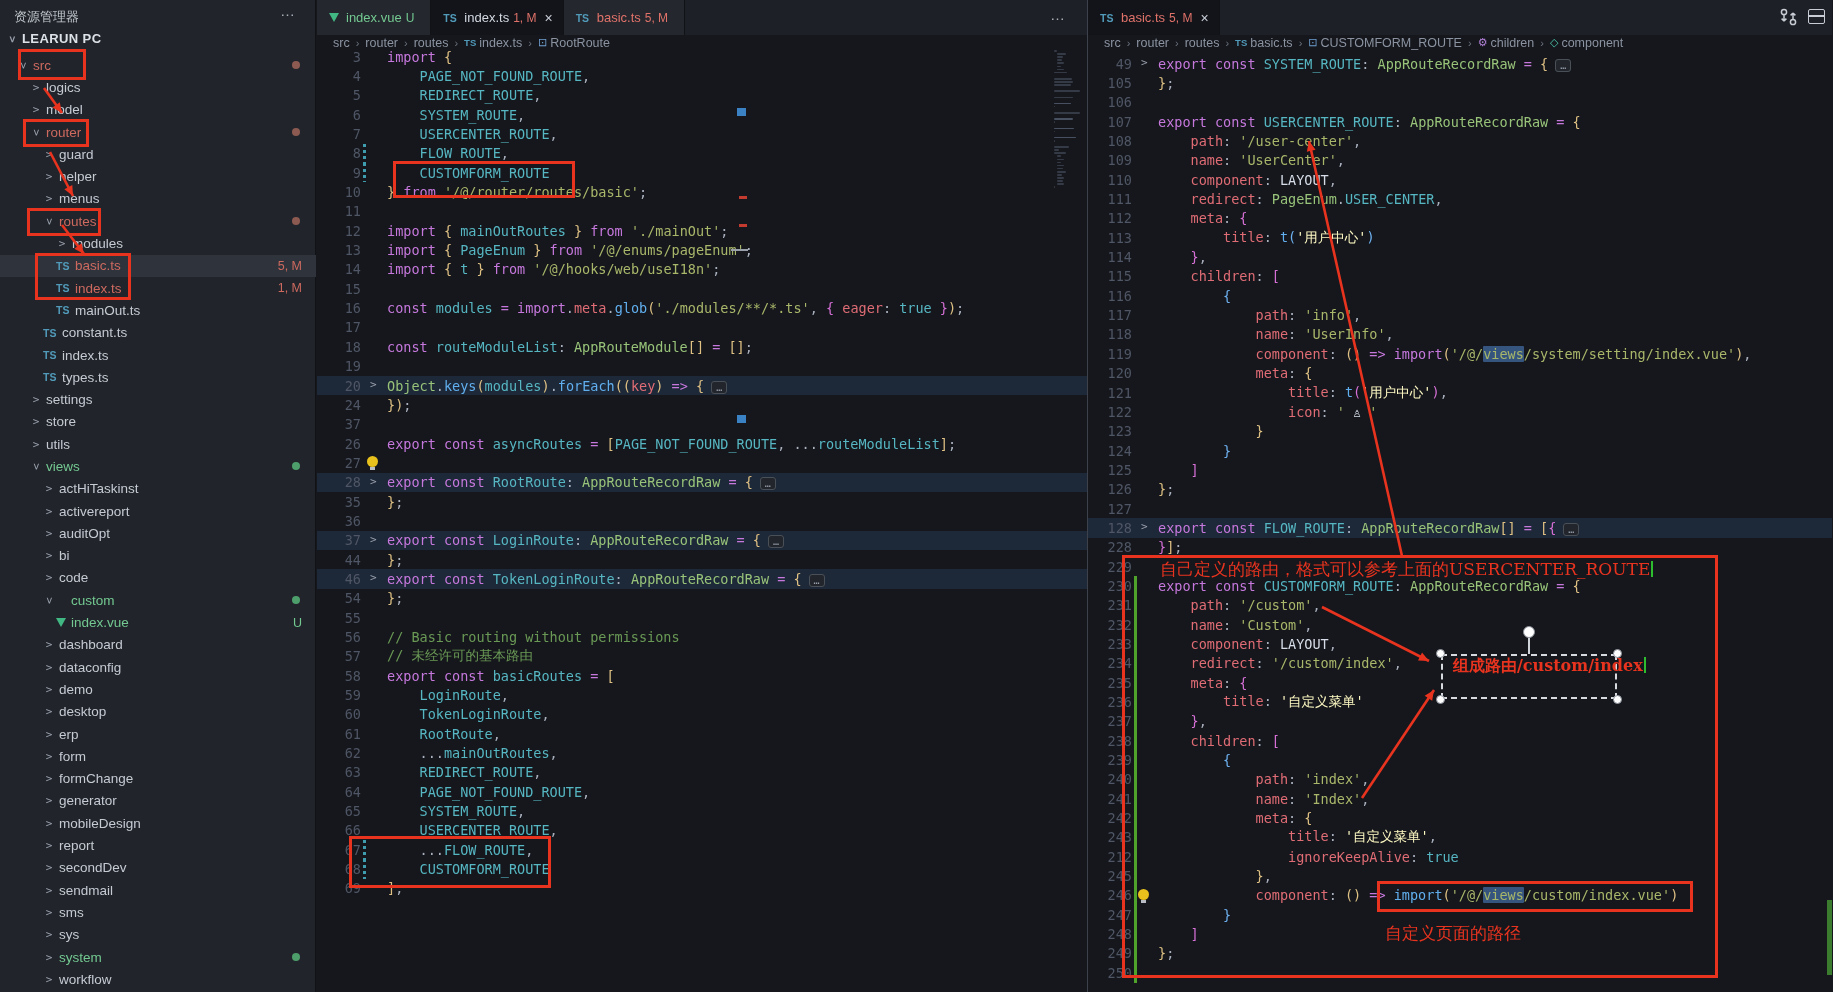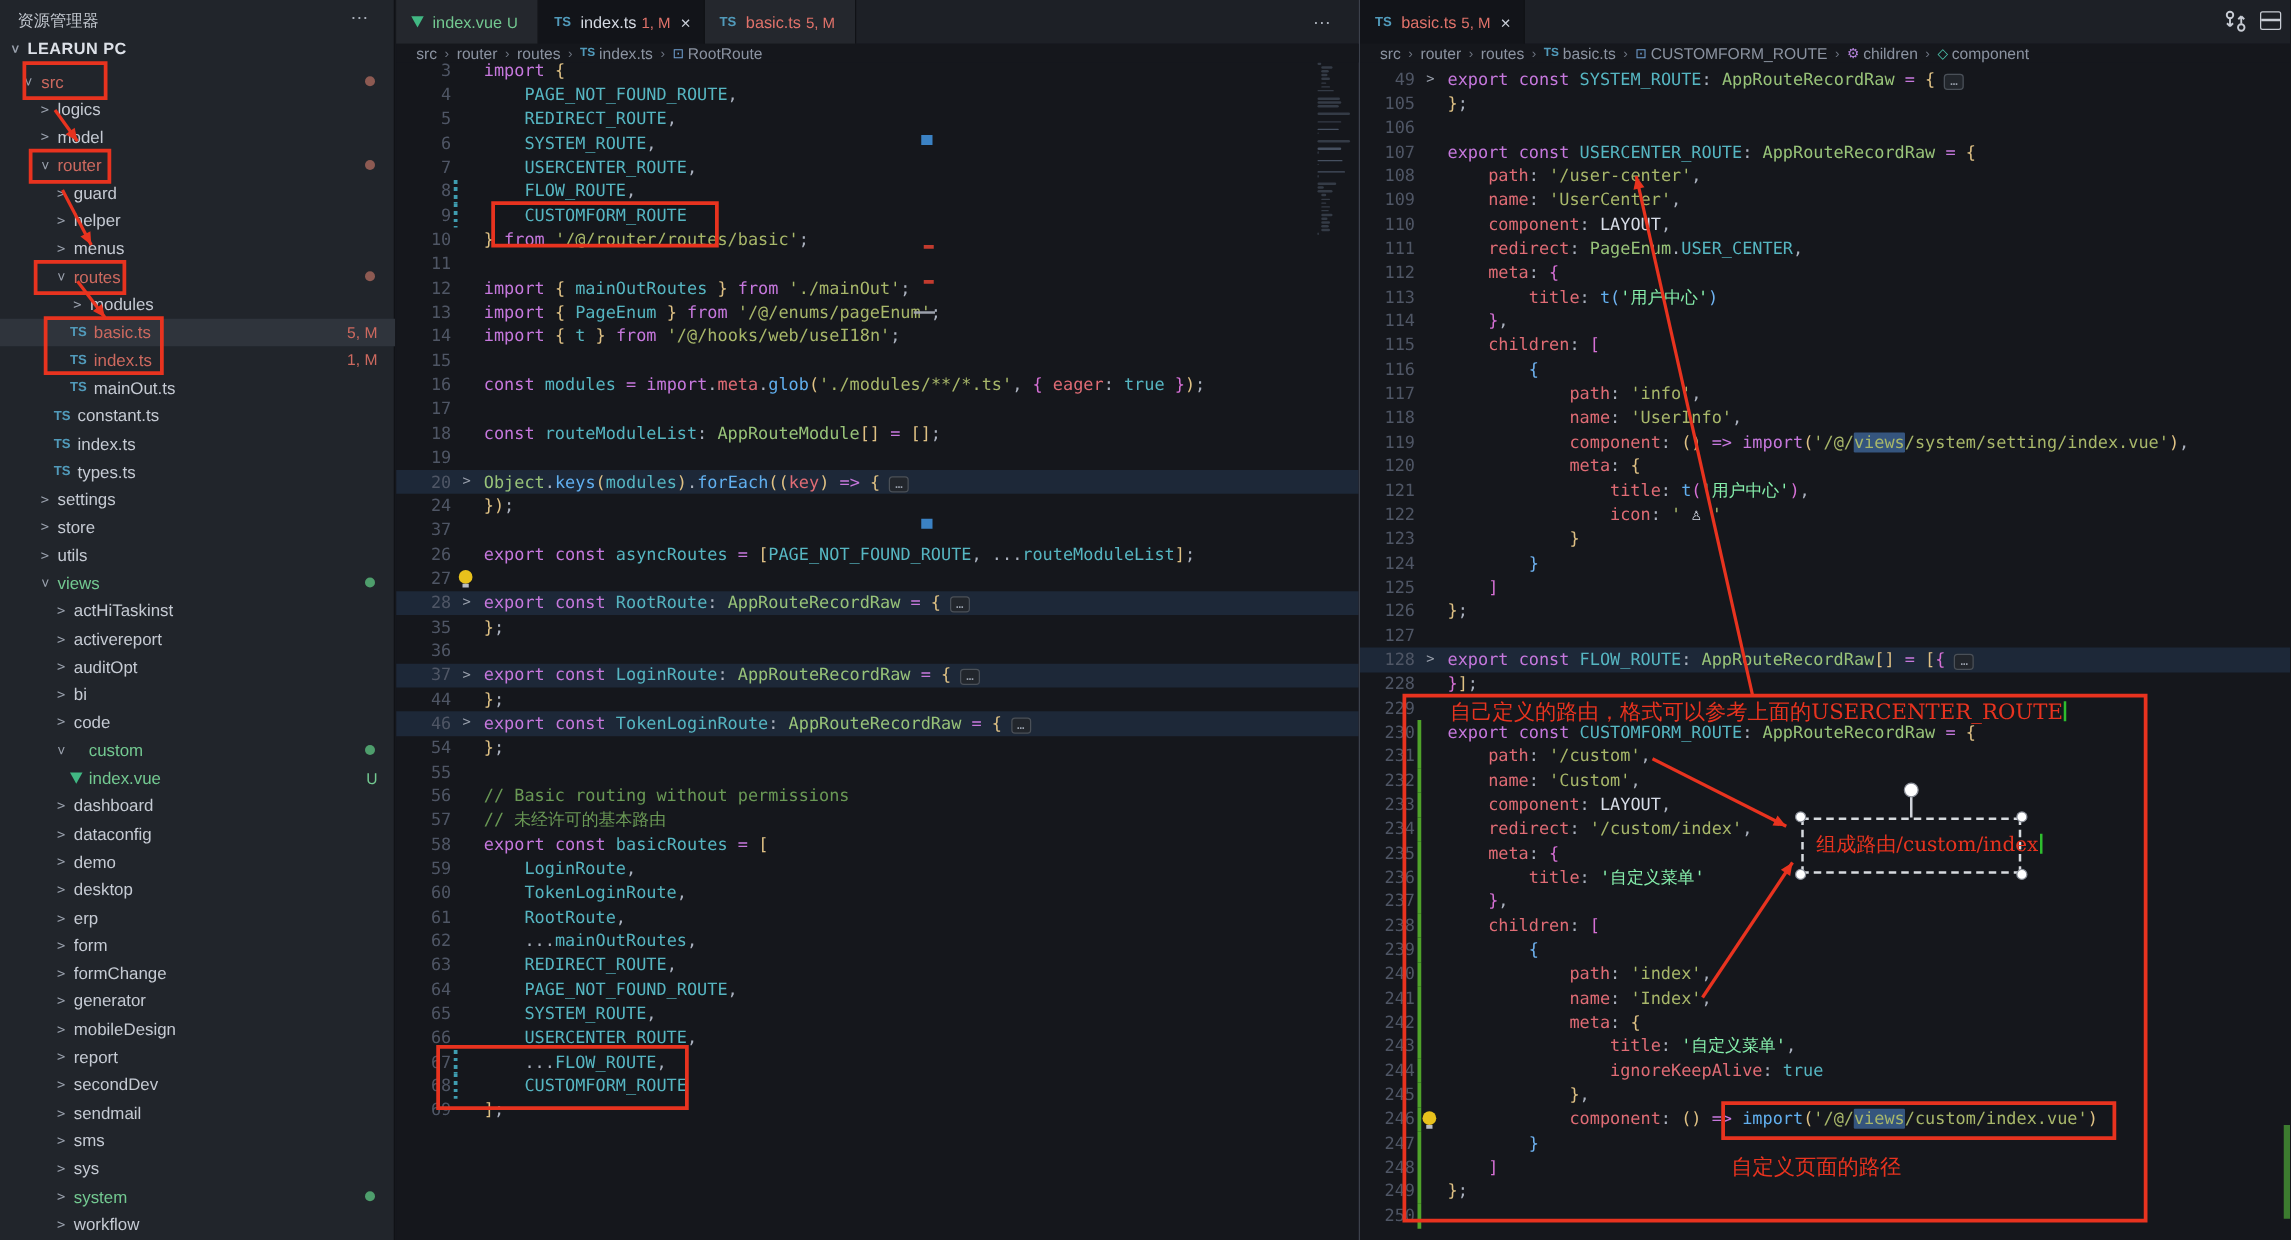--- a/index.html
+++ b/index.html
@@ -52,21 +52,21 @@
   .crow { position:relative; height:19.35px; display:flex; align-items:center; font-family:"DejaVu Sans Mono","DejaVu Sans",monospace; font-size:13.5px; white-space:pre; }
   .crow.hl { background:rgba(66,110,170,.20); }
   .lnum { display:inline-block; width:44px; text-align:right; color:#4f5665; flex:none; }
   .deco { display:inline-block; width:26px; position:relative; height:100%; flex:none; }
   .chev { position:absolute; left:9px; top:2px; color:#9aa1ad; font-size:11px; }
   .chgbar { position:absolute; left:2px; top:0; width:3px; height:100%; }
   .chg-m { background:repeating-linear-gradient(180deg,#3f9db0 0 3px,transparent 3px 6px); }
   .chg-a { background:#4fa32a; }
   .ltxt { flex:none; }
   .t-k{color:#c678dd} .t-i{color:#56b6c2} .t-w{color:#d7dde8} .t-y{color:#98c379}
-  .t-s{color:#a8b76a} .t-c{color:#86efac} .t-p{color:#e06c75} .t-f{color:#61afef}
+  .t-s{color:#a8b76a} .t-c{color:#fef9c3} .t-p{color:#e06c75} .t-f{color:#61afef}
   .t-o{color:#56b6c2} .t-u{color:#abb2bf} .t-1{color:#dfc184} .t-2{color:#d670d6}
   .t-3{color:#6fb3f2} .t-m{color:#6a9955}
   .t-h{color:#a8b76a; background:#35557e; border-radius:1px;}
   .t-d{color:#9aa1ad; border:1px solid #4a5058; border-radius:3px; font-size:10px; padding:0 4px; margin-left:7px; background:#22262c;}
   .bulb { position:absolute; left:6px; top:3px; width:11px; height:11px; background:#e8c11c; border-radius:50%; }
   .bulb::after { content:""; position:absolute; left:3px; top:11px; width:5px; height:3px; background:#b8bcc4; }
 
   
   .minimap { position:absolute; left:737px; top:50px; width:33px; height:400px; }
   .mmbar { position:absolute; height:1.7px; background:#343b46; border-radius:1px; }
@@ -77,21 +77,21 @@
   .wi { width:19px; height:20px; position:relative; cursor:pointer; }
   .wi svg { display:block; }
   .splitbox { width:17px; height:15px; border:1.6px solid #c8ccd4; border-radius:2px; margin-top:2px; position:relative; }
   .splitbox::after { content:""; position:absolute; left:0; right:0; top:5px; height:1.6px; background:#c8ccd4; }
 
   
   .anno { position:absolute; left:0; top:0; width:1833px; height:992px; pointer-events:none; z-index:40; }
   .abox { position:absolute; border:3px solid #e8331f; }
   .atext { position:absolute; color:#e8331f; font-size:17px; font-family:"DejaVu Serif",serif; white-space:nowrap; }
   .acursor { display:inline-block; width:2px; height:16px; background:#2ebd2e; vertical-align:-2px; margin-left:1px; }
-  .dashedbox { position:absolute; border:2px dashed #d6dade; display:flex; align-items:center; padding-left:10px; }
+  .dashedbox { position:absolute; border:2px dashed #d6dade; display:flex; padding-left:10px;font-weight:bold; }
   .handle { position:absolute; width:9px; height:9px; background:#fff; border:1px solid #8a8f99; border-radius:50%; }
   .stem { position:absolute; width:2px; background:#cfd3da; }
   .anno-svg { position:absolute; left:0; top:0; }
 </style>
 </head>
 <body>
 
 <div class="sidebar">
   <div class="sb-title">资源管理器</div>
   <div class="sb-ellipsis">…</div>
@@ -482,21 +482,21 @@
       <div class="crow"><span class="lnum">234</span><span class="deco"><span class="chgbar chg-a"></span></span><span class="ltxt"><span class="t-p">    redirect</span><span class="t-u">: </span><span class="t-s">'/custom/index'</span><span class="t-u">,</span></span></div>
       <div class="crow"><span class="lnum">235</span><span class="deco"><span class="chgbar chg-a"></span></span><span class="ltxt"><span class="t-p">    meta</span><span class="t-u">: </span><span class="t-2">{</span></span></div>
       <div class="crow"><span class="lnum">236</span><span class="deco"><span class="chgbar chg-a"></span></span><span class="ltxt"><span class="t-p">        title</span><span class="t-u">: </span><span class="t-c">'自定义菜单'</span></span></div>
       <div class="crow"><span class="lnum">237</span><span class="deco"><span class="chgbar chg-a"></span></span><span class="ltxt"><span class="t-2">    }</span><span class="t-u">,</span></span></div>
       <div class="crow"><span class="lnum">238</span><span class="deco"><span class="chgbar chg-a"></span></span><span class="ltxt"><span class="t-p">    children</span><span class="t-u">: </span><span class="t-2">[</span></span></div>
       <div class="crow"><span class="lnum">239</span><span class="deco"><span class="chgbar chg-a"></span></span><span class="ltxt"><span class="t-3">        {</span></span></div>
       <div class="crow"><span class="lnum">240</span><span class="deco"><span class="chgbar chg-a"></span></span><span class="ltxt"><span class="t-p">            path</span><span class="t-u">: </span><span class="t-s">'index'</span><span class="t-u">,</span></span></div>
       <div class="crow"><span class="lnum">241</span><span class="deco"><span class="chgbar chg-a"></span></span><span class="ltxt"><span class="t-p">            name</span><span class="t-u">: </span><span class="t-s">'Index'</span><span class="t-u">,</span></span></div>
       <div class="crow"><span class="lnum">242</span><span class="deco"><span class="chgbar chg-a"></span></span><span class="ltxt"><span class="t-p">            meta</span><span class="t-u">: </span><span class="t-1">{</span></span></div>
       <div class="crow"><span class="lnum">243</span><span class="deco"><span class="chgbar chg-a"></span></span><span class="ltxt"><span class="t-p">                title</span><span class="t-u">: </span><span class="t-c">'自定义菜单'</span><span class="t-u">,</span></span></div>
-      <div class="crow"><span class="lnum">244</span><span class="deco"><span class="chgbar chg-a"></span></span><span class="ltxt"><span class="t-p">                ignoreKeepAlive</span><span class="t-u">: </span><span class="t-o">true</span></span></div>
+      <div class="crow"><span class="lnum">212</span><span class="deco"><span class="chgbar chg-a"></span></span><span class="ltxt"><span class="t-p">                ignoreKeepAlive</span><span class="t-u">: </span><span class="t-o">true</span></span></div>
       <div class="crow"><span class="lnum">245</span><span class="deco"><span class="chgbar chg-a"></span></span><span class="ltxt"><span class="t-1">            }</span><span class="t-u">,</span></span></div>
       <div class="crow"><span class="lnum">246</span><span class="deco"><span class="chgbar chg-a"></span><span class="bulb"></span></span><span class="ltxt"><span class="t-p">            component</span><span class="t-u">: </span><span class="t-1">()</span><span class="t-k"> =&gt;</span><span class="t-f"> import</span><span class="t-1">(</span><span class="t-s">'/@/</span><span class="t-h">views</span><span class="t-s">/custom/index.vue'</span><span class="t-1">)</span></span></div>
       <div class="crow"><span class="lnum">247</span><span class="deco"><span class="chgbar chg-a"></span></span><span class="ltxt"><span class="t-3">        }</span></span></div>
       <div class="crow"><span class="lnum">248</span><span class="deco"><span class="chgbar chg-a"></span></span><span class="ltxt"><span class="t-2">    ]</span></span></div>
       <div class="crow"><span class="lnum">249</span><span class="deco"><span class="chgbar chg-a"></span></span><span class="ltxt"><span class="t-1">}</span><span class="t-u">;</span></span></div>
       <div class="crow"><span class="lnum">250</span><span class="deco"><span class="chgbar chg-a"></span></span><span class="ltxt"></span></div>
     </div>
   </div>
 
 <div class="winicons">

